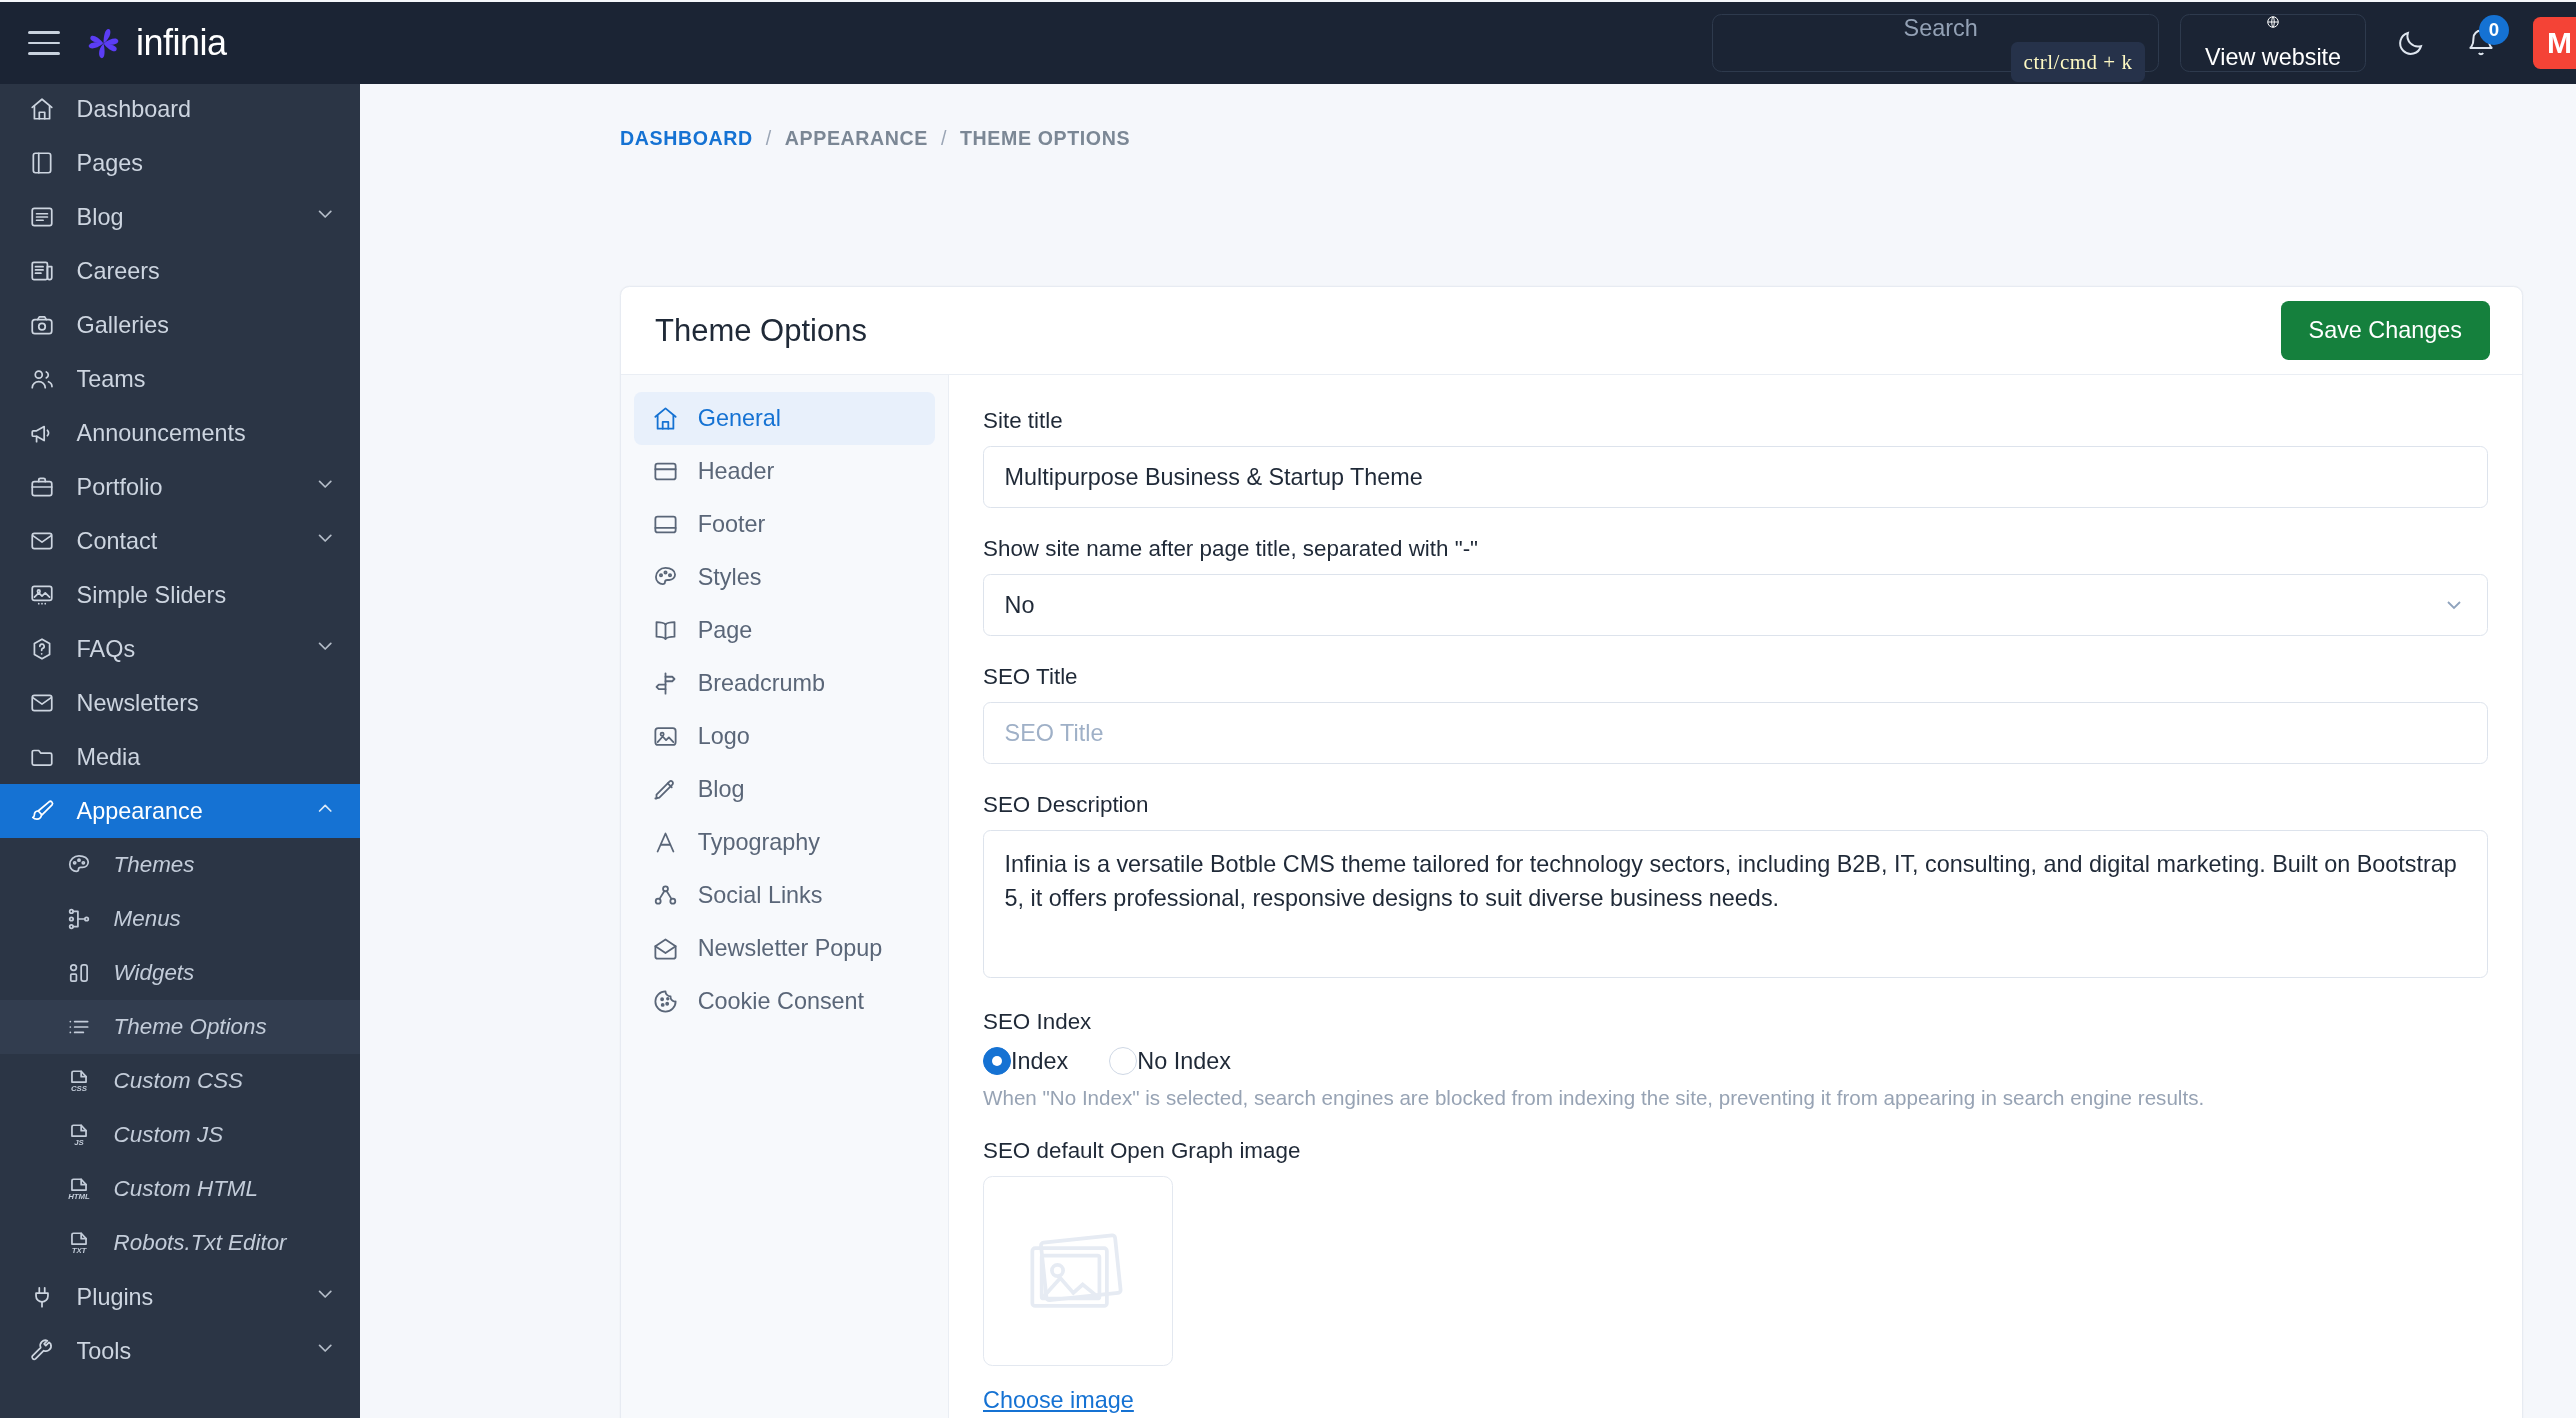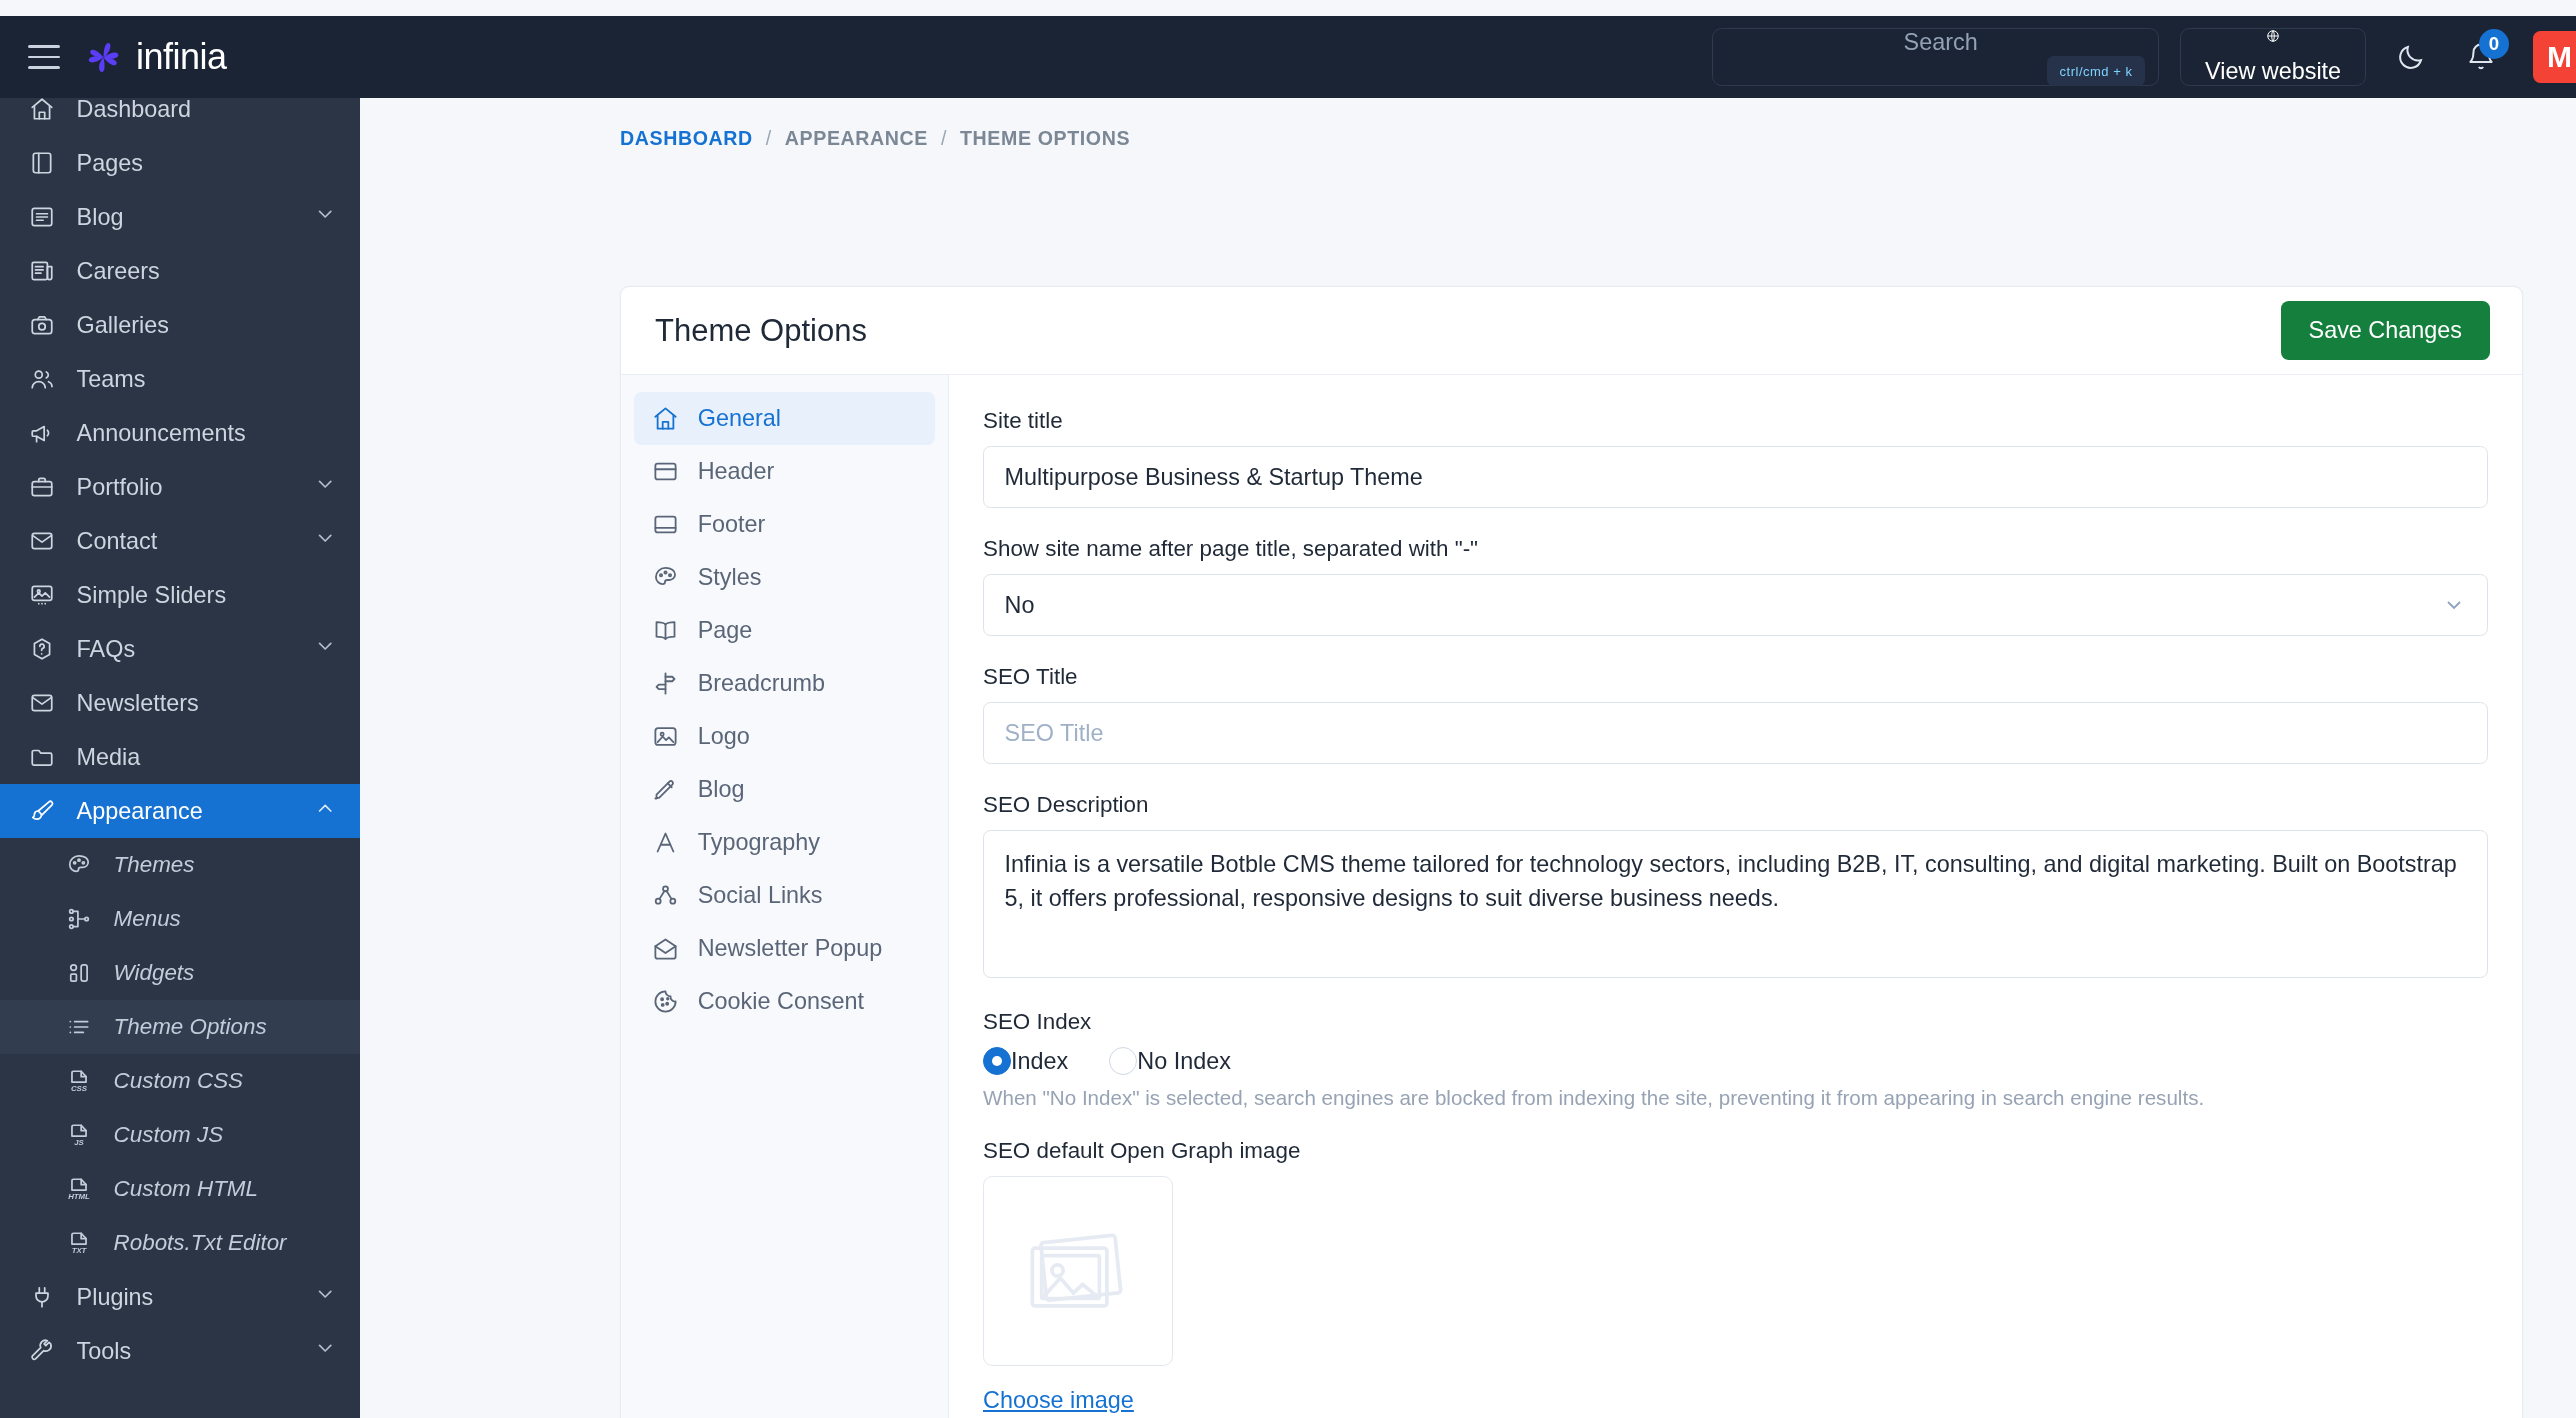--- a/index.html
+++ b/index.html
@@ -5,42 +5,42 @@
   * { box-sizing: border-box; margin: 0; padding: 0; }
   html, body {
     width: 2576px; height: 1418px;
     font-family: "Liberation Sans", sans-serif;
     background: #f5f7fb;
     overflow: hidden;
   }
 
   
   .topbar {
-    position: absolute; top: 16px; left: 0; width: 2576px; height: 82px;
+    position: absolute; top: 2px; left: 0; width: 2576px; height: 82px;
     background: #1b2434; display: flex; align-items: center; z-index: 30;
   }
   .brand-zone { width: 360px; display: flex; align-items: center; gap: 24px; padding-left: 28px; flex: none;}
   .hamburger { width: 32px; height: 24px; display: flex; flex-direction: column; justify-content: space-between; cursor: pointer; }
   .hamburger span { display: block; height: 2.8px; background: #c9d2de; border-radius: 1.9px; }
   .brand { display: flex; align-items: center; gap: 13px; }
   .brand-name { color: #fff; font-size: 36px; letter-spacing: -0.5px; }
 
   .topbar-right {
     margin-left: auto; display: flex; align-items: center; gap: 20.6px;
     padding-right: 0; height: 100%;
   }
   .search-box {
     width: 447px; height: 58px; border: 0.9px solid #2e3a4d; border-radius: 9.4px;
     background: #1b2434; display: flex; align-items: center;
     padding: 0 13px 0 22.4px; cursor: text; flex-direction: column;
   }
   .search-ph { color: #93a1b5; font-size: 23.4px; }
   .search-kbd {
-    margin-left: auto; background: #26324a; color: #7dd3fc;
-    font-family: Liberation Sans, sans-serif; font-size: 13px;
+    margin-left: auto; background: #26324a; color: #fef9c3;
+    font-family: Liberation Serif, serif; font-size: 21px;
     padding: 7.5px 13px; border-radius: 6.5px; letter-spacing: 0.5px;
   }
   .view-site {
     height: 58px; border: 0.9px solid #2e3a4d; border-radius: 9.4px;
     display: flex; align-items: center; gap: 15px; padding: 0 24px;
     color: #fff; font-size: 23.4px; cursor: pointer; background: #1b2434; flex-direction: column;
   }
   .icon-btn { width: 49px; height: 49px; display: flex; align-items: center; justify-content: center; cursor: pointer; position: relative; }
   .badge {
     position: absolute; top: -3.7px; right: -3.7px; min-width: 30px; height: 30px;

